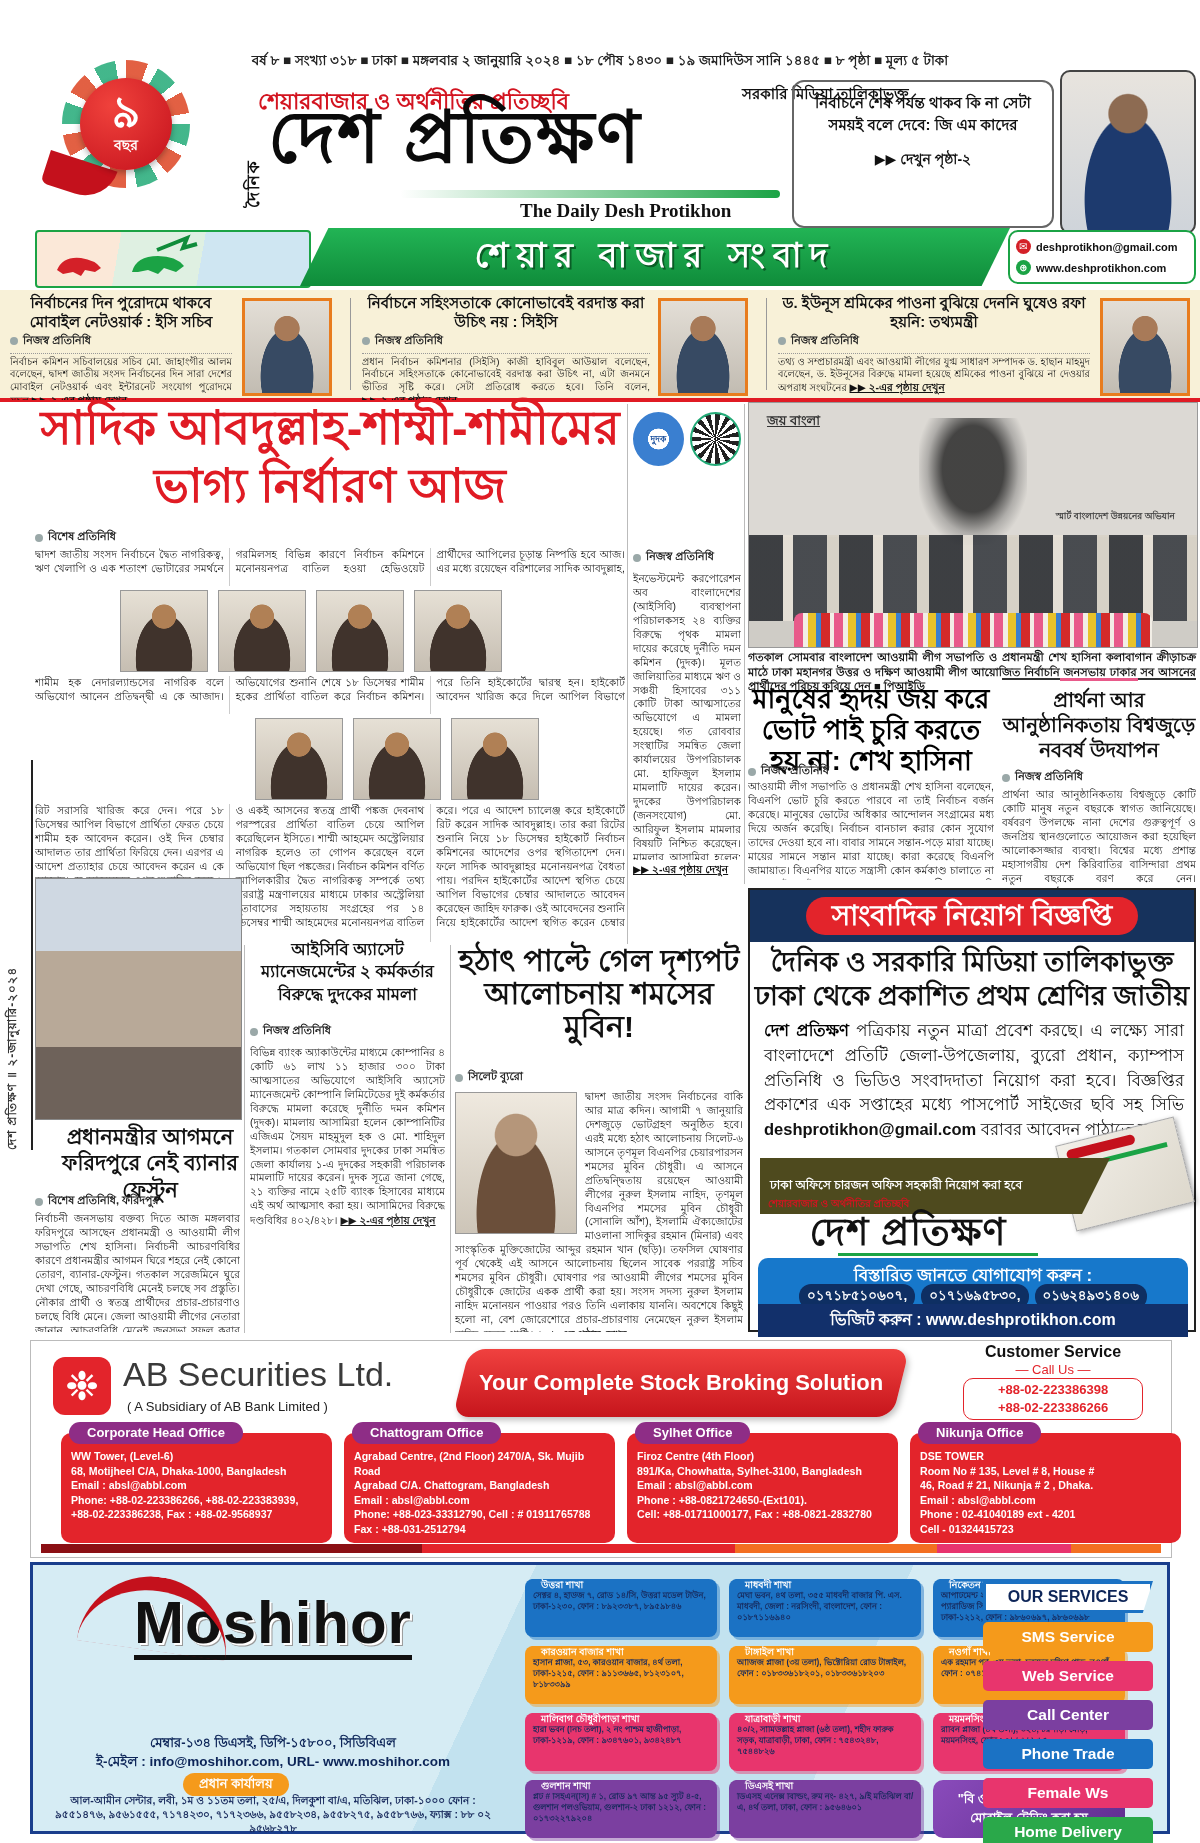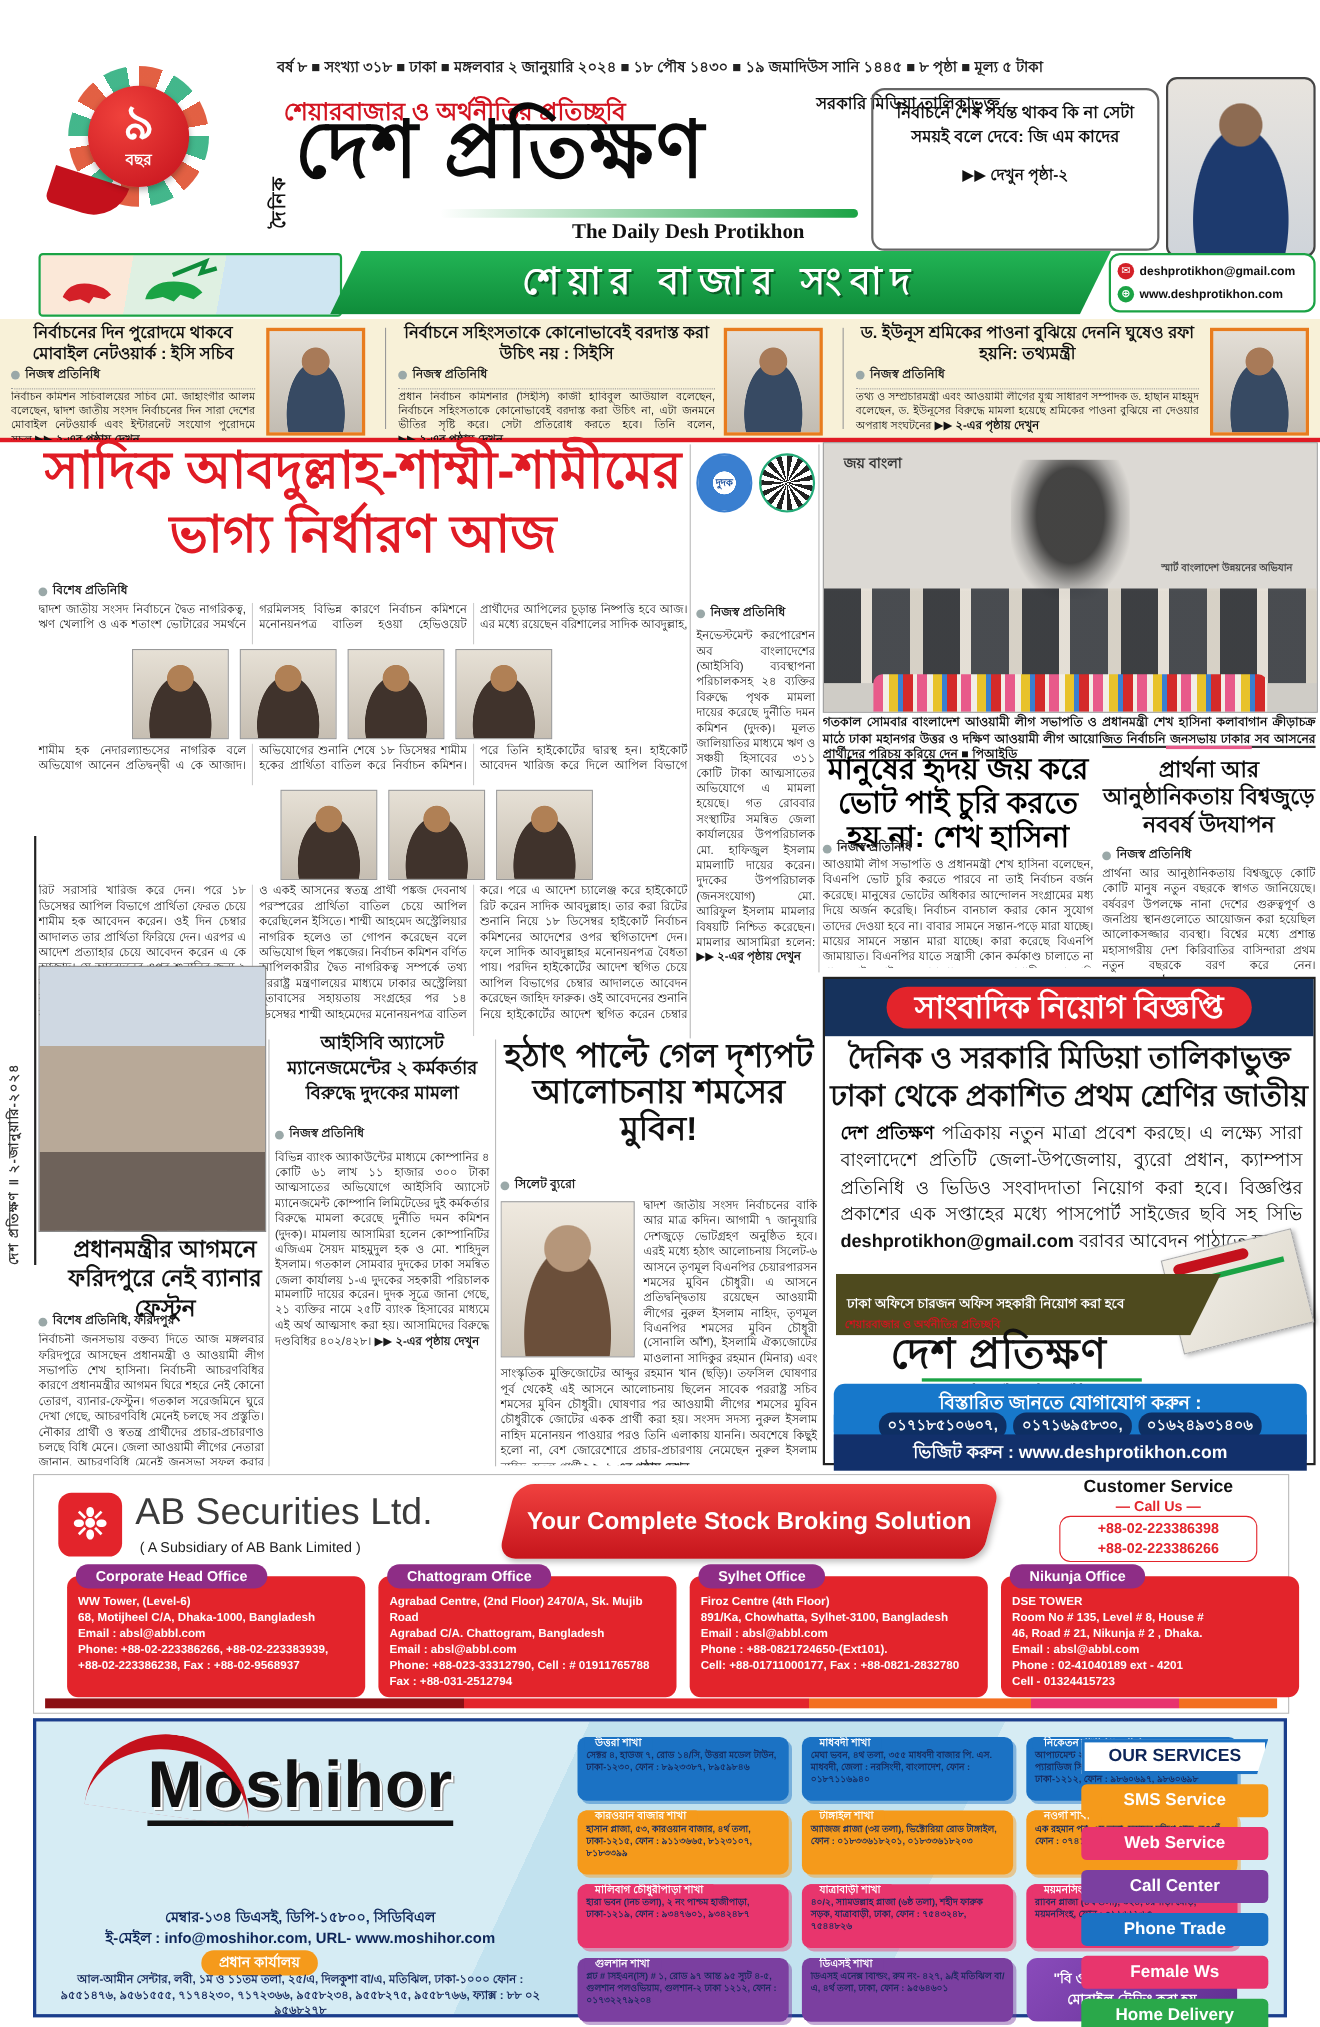--- a/index.html
+++ b/index.html
@@ -52,21 +52,21 @@
   .sart{position:absolute;top:4px;}
   .sart .t{font-size:15px;font-weight:900;text-align:center;line-height:1.25;}
   .sart .body{font-size:9.8px;line-height:1.3;text-align:justify;margin-top:2px;height:44px;overflow:hidden;}
   .sphoto{position:absolute;top:8px;width:84px;height:92px;border:3px solid #e87c1e;
      background:radial-gradient(circle at 50% 30%,#a87a58 0 16%,transparent 17%),
        radial-gradient(ellipse at 50% 82%,#374a63 0 44%,transparent 45%),
        linear-gradient(#e3ded6,#c2bcb2);}
   .byline{display:flex;align-items:center;gap:5px;font-size:11px;font-weight:bold;color:#222;}
   .byline .dot{width:8px;height:8px;border-radius:50%;background:#9aa8a8;display:inline-block;}
   .dotrule{border-top:1.5px dotted #999;margin:2px 0;}
-  .cont{font-weight:900;font-size:10.5px;white-space:nowrap;}
+  .cont{font-weight:900;font-size:10.5px;white-space:nowrap;text-decoration:underline;}
   .vline{position:absolute;width:1px;background:#bbb;}
   
   .lead-h{left:35px;width:590px;text-align:center;color:#e01b24;font-weight:900;line-height:1.0;}
   .lead-h1{top:404px;font-size:47px;}
   .lead-h2{top:462px;font-size:47px;}
   .lead-by{top:528px;left:35px;}
   .smallbody{font-size:10.4px;line-height:1.34;text-align:justify;color:#1a1a1a;}
   .cols3{column-count:3;column-gap:12px;column-rule:1px solid #ccc;}
   .band1{top:548px;left:35px;width:590px;height:38px;}
   .facesrow{position:absolute;display:flex;gap:10px;}
@@ -84,21 +84,21 @@
   .dlogo.b{background:repeating-conic-gradient(#222 0 12deg,#fff 12deg 24deg);border:2px solid #2a7;color:transparent;}
   .dhead{top:470px;font-size:16.5px;font-weight:900;text-align:center;line-height:1.3;}
   .dby{top:548px;}
   .dbody{top:572px;height:288px;}
   .dcont{top:862px;}
   
   .rally{top:402px;left:748px;width:448px;height:244px;border:1px solid #999;overflow:hidden;
      background:linear-gradient(#dcd9d4 0 55%,#cfccc6 55%);}
   .rally .portrait{position:absolute;left:38%;top:6%;width:24%;height:52%;
      background:radial-gradient(ellipse at 50% 40%,rgba(30,30,30,.8) 0 40%,rgba(90,90,90,.35) 60%,transparent 75%);}
-  .rally .jtxt{position:absolute;left:18px;top:8px;font-size:13px;font-weight:bold;color:#333;}
+  .rally .jtxt{position:absolute;left:18px;top:8px;font-size:13px;font-weight:bold;color:#333;text-decoration:underline;}
   .rally .stxt{position:absolute;right:22px;top:44%;font-size:9px;font-weight:bold;color:#444;text-align:right;line-height:1.5;}
   .rally .crowd{position:absolute;left:0;bottom:26px;width:100%;height:86px;
      background:repeating-linear-gradient(90deg,#23262b 0 34px,#e8e2d8 34px 44px,#31353b 44px 78px,#d8d2c6 78px 90px);opacity:.85;}
   .rally .flowers{position:absolute;left:10%;bottom:0;width:80%;height:34px;border-radius:8px 8px 0 0;
      background:repeating-linear-gradient(90deg,#e85a8a 0 9px,#f2eee6 9px 14px,#e8c22a 14px 22px,#3a7fd0 22px 27px,#d42a2a 27px 36px,#f2eee6 36px 40px);}
   .caption{top:650px;left:748px;width:448px;font-size:11.2px;font-weight:bold;line-height:1.3;text-align:justify;}
   
   .has-h{top:684px;left:748px;width:246px;font-size:27px;font-weight:900;text-align:center;line-height:1.15;color:#000;}
   .has-by{top:762px;left:748px;}
   .has-body{top:780px;left:748px;width:246px;height:100px;}
@@ -155,21 +155,21 @@
   .absec{top:1340px;left:30px;width:1140px;height:216px;border:1.5px solid #bbb;background:#fff;}
   .ablogo{position:absolute;left:22px;top:16px;width:58px;height:58px;border-radius:12px;background:#e3242b;
      color:#fff;font-size:40px;display:flex;align-items:center;justify-content:center;}
   .abname{position:absolute;left:92px;top:14px;font-size:34px;color:#3a3a3a;}
   .absub{position:absolute;left:96px;top:58px;font-size:13px;color:#222;}
   .abslogan{position:absolute;left:430px;top:8px;width:440px;height:68px;background:linear-gradient(#f0413f,#c6151c);
      border-radius:16px;transform:skewX(-14deg);display:flex;align-items:center;justify-content:center;box-shadow:3px 3px 6px rgba(0,0,0,.25);}
   .abslogan span{transform:skewX(14deg);color:#fff;font-size:22px;font-weight:900;}
   .abcs{position:absolute;right:28px;top:2px;width:180px;text-align:center;}
   .abcs .t{font-size:16px;font-weight:900;}
-  .abcs .call{color:#e3242b;font-size:13px;font-weight:bold;margin:1px 0;}
+  .abcs .call{color:#e3242b;font-size:13px;font-weight:normal;margin:1px 0;}
   .abcs .box{border:1.5px solid #e3242b;border-radius:10px;padding:2px 4px;color:#e3242b;font-size:13px;font-weight:900;line-height:1.4;}
   .aboffices{position:absolute;left:10px;top:92px;width:1120px;display:flex;gap:12px;padding-left:20px;}
   .aboffice{position:relative;width:262px;background:#e3242b;border-radius:10px;color:#fff;
      padding:16px 10px 8px 10px;height:86px;font-size:10.6px;font-weight:bold;line-height:1.38;}
   .abpill{position:absolute;left:8px;top:-11px;background:#8e2d86;color:#fff;font-size:13px;font-weight:900;
      padding:2px 18px;border-radius:13px;white-space:nowrap;}
   .abbar{position:absolute;left:10px;bottom:4px;width:1120px;height:9px;
      background:linear-gradient(90deg,#8b0f14 0 34%,#e3242b 34% 62%,#f36f21 62% 80%,#e8336e 80% 92%,#f36f21 92%);}
   
   .mosh{top:1562px;left:30px;width:1140px;height:272px;border:3px solid #1a3e8c;box-sizing:border-box;

